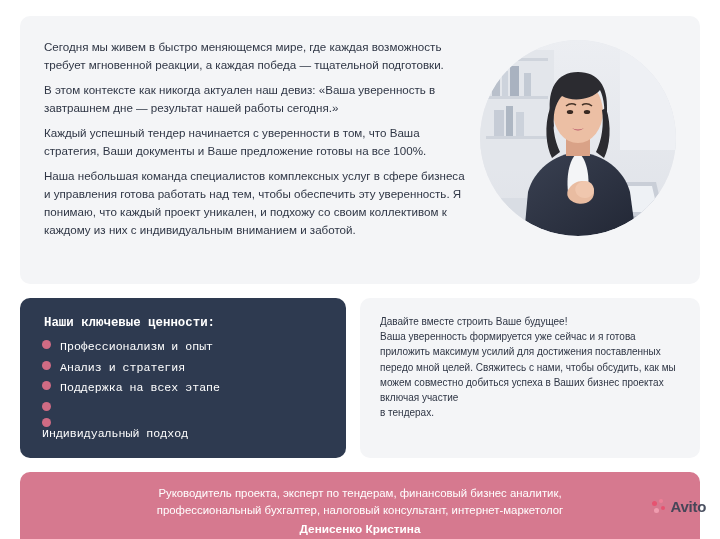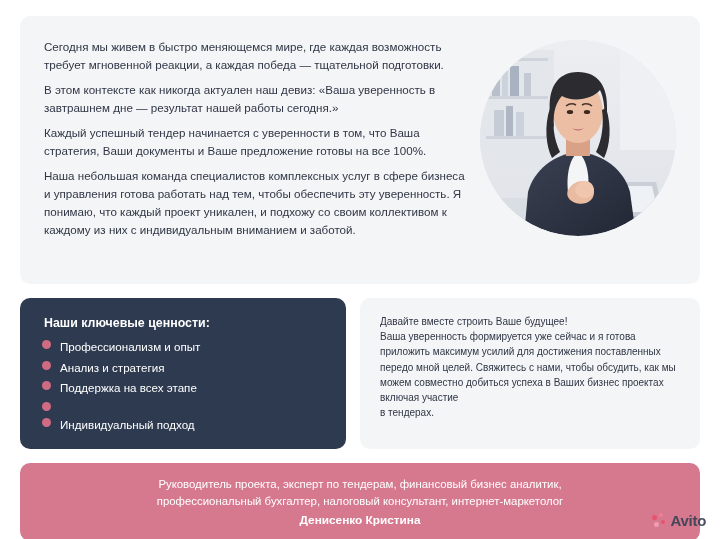--- a/index.html
+++ b/index.html
@@ -73,20 +73,21 @@
     margin-top: 14px;
     align-items: stretch;
   }
   .values-card {
     background: #2e3a50;
     border-radius: 10px;
     padding: 18px 22px 18px 22px;
     width: 326px;
     box-sizing: border-box;
     color: #ffffff;
+    font-family: Liberation Mono, monospace;
   }
   .values-title {
     font-size: 12.4px;
     font-weight: bold;
     color: #ffffff;
     margin: 0 0 10px 2px;
   }
   .values-list {
     list-style: none;
     margin: 0;
@@ -94,20 +95,21 @@
   }
   .values-list li {
     display: flex;
     align-items: flex-start;
     font-size: 11.6px;
     color: #ffffff;
     margin-bottom: 7.5px;
   }
   .values-list li:last-child {
     margin-bottom: 0;
+    flex-direction: column;
   }
   .bullet {
     width: 9px;
     height: 9px;
     border-radius: 50%;
     background: #d06b84;
     margin-right: 9px;
     flex: 0 0 auto;
   }
   .right-card {
@@ -142,21 +144,21 @@
   .footer .name {
     font-size: 11.8px;
     font-weight: bold;
     margin: 3px 0 0 0;
   }
 
   
   .watermark {
     position: absolute;
     right: 14px;
-    bottom: 10px;
+    bottom: 24px;
     display: flex;
     align-items: center;
     gap: 4px;
     opacity: 0.92;
   }
   .wm-dots {
     position: relative;
     width: 15px;
     height: 15px;
   }

